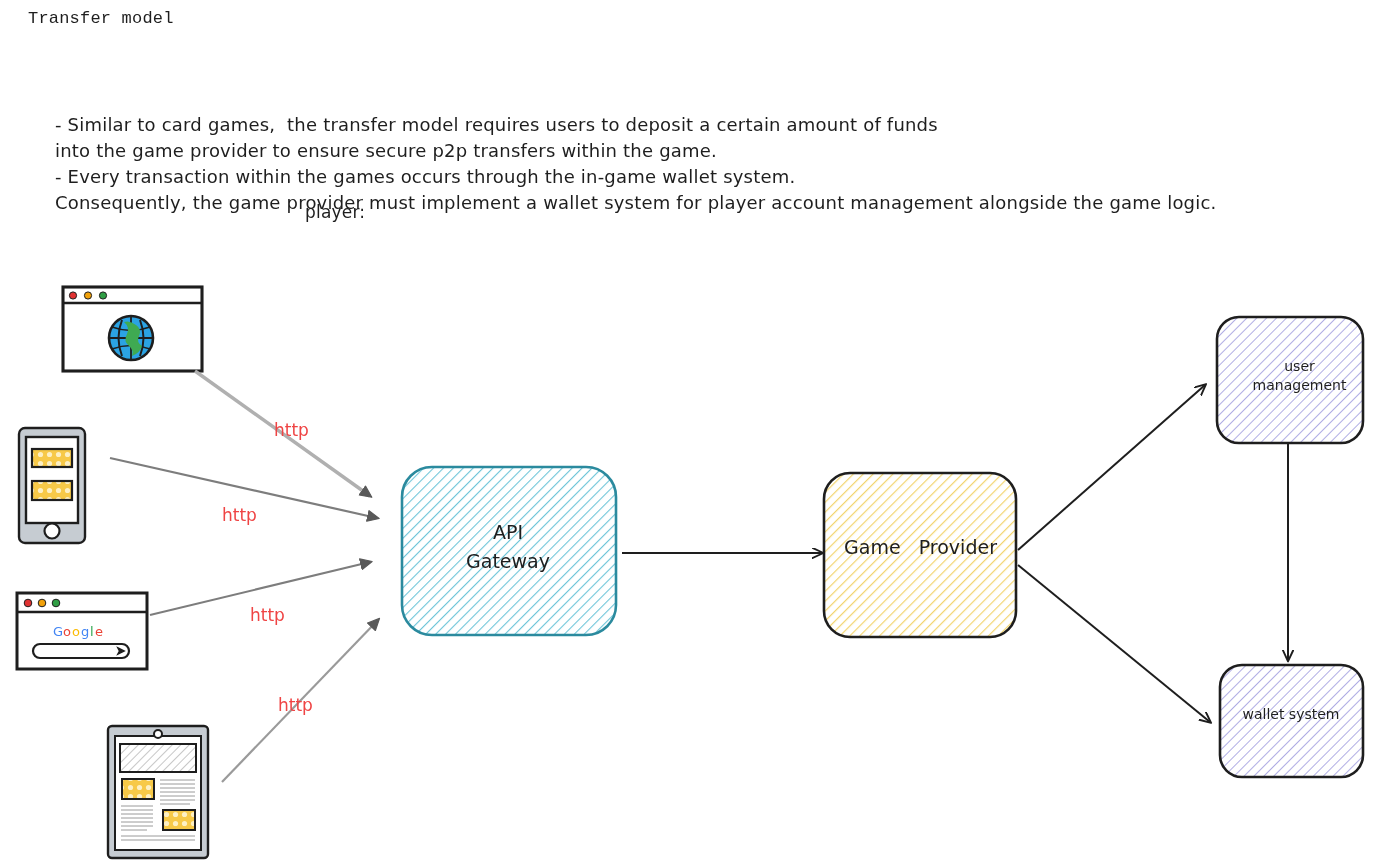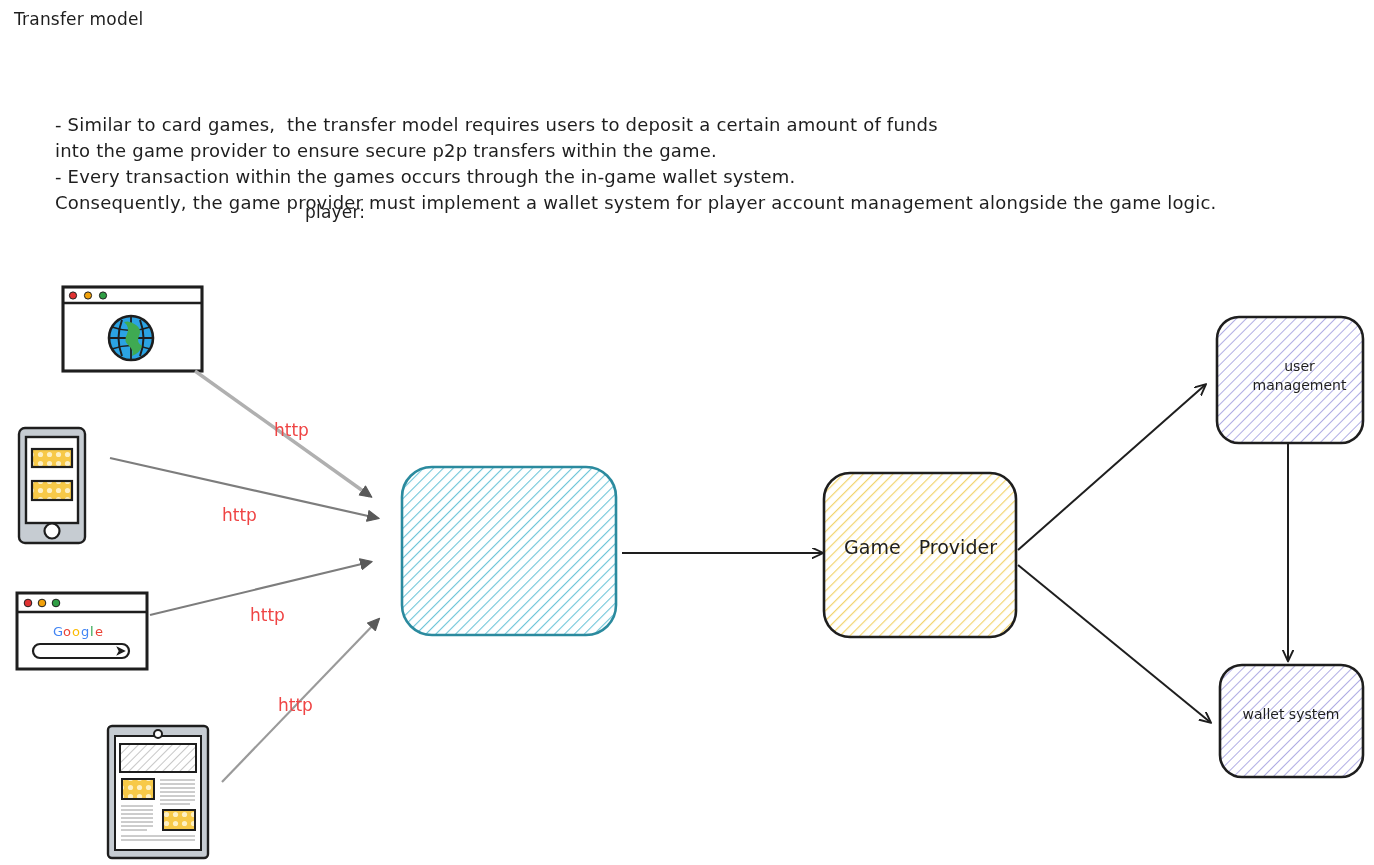--- a/index.html
+++ b/index.html
@@ -20,24 +20,25 @@
   #canvas { position: absolute; inset: 0; }
 
   .txt {
     position: absolute;
     white-space: pre;
     color: #1e1e1e;
     letter-spacing: 0.2px;
   }
 
   #title {
-    left: 14px;
+    left: 28px;
     top: 8px;
     font-size: 17px;
     line-height: 22px;
+    font-family: Liberation Mono, monospace;
   }
 
   #intro {
     left: 55px;
     top: 68px;
     font-size: 18px;
     line-height: 26px;
     margin-top: 44px;
   }
 
@@ -217,20 +218,22 @@
       <rect x="1217" y="317" width="146" height="126" rx="22" fill="url(#hatch-violet)" stroke="#1e1e1e" stroke-width="2.6"></rect>
     </g>
 
     <path d="M1288,444 L1288,660" fill="none" stroke="#1e1e1e" stroke-width="2" marker-end="url(#arrow-dark)"></path>
 
     <g>
       <rect x="1220" y="665" width="143" height="112" rx="22" fill="url(#hatch-violet)" stroke="#1e1e1e" stroke-width="2.6"></rect>
     </g>
   </svg>
 
+  <div class="node-label" id="label-api">API
+Gateway</div>
   <div class="node-label" id="label-gp">Game   Provider</div>
   <div class="node-label" id="label-um">user
 management</div>
   <div class="node-label" id="label-ws">wallet system</div>
 
   <div class="http-label" style="left:274px; top:420px;">http</div>
   <div class="http-label" style="left:222px; top:505px;">http</div>
   <div class="http-label" style="left:250px; top:605px;">http</div>
   <div class="http-label" style="left:278px; top:695px;">http</div>
 

